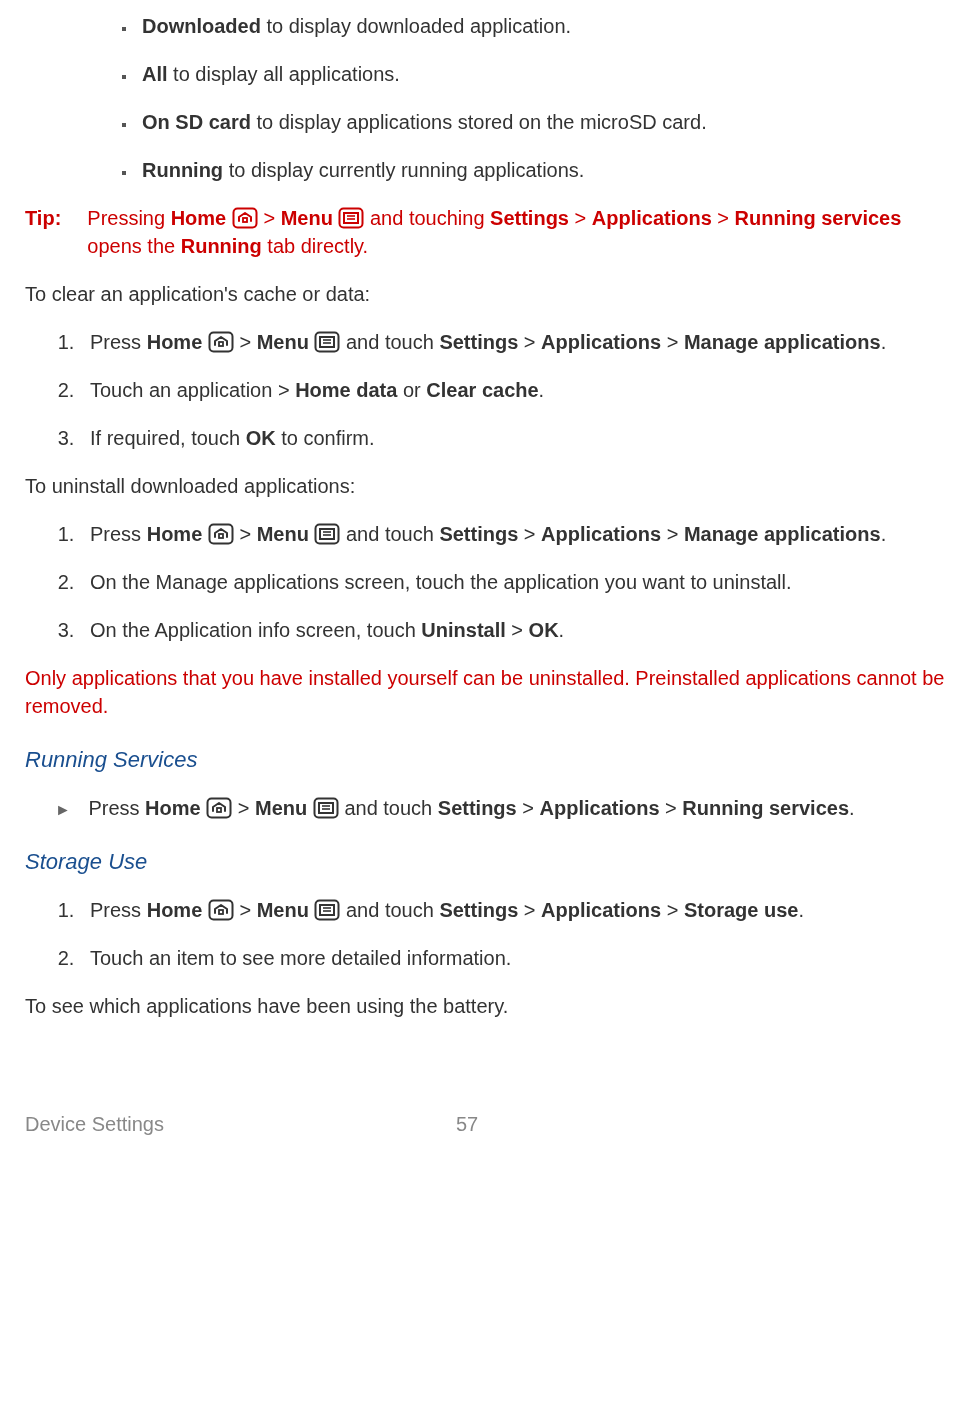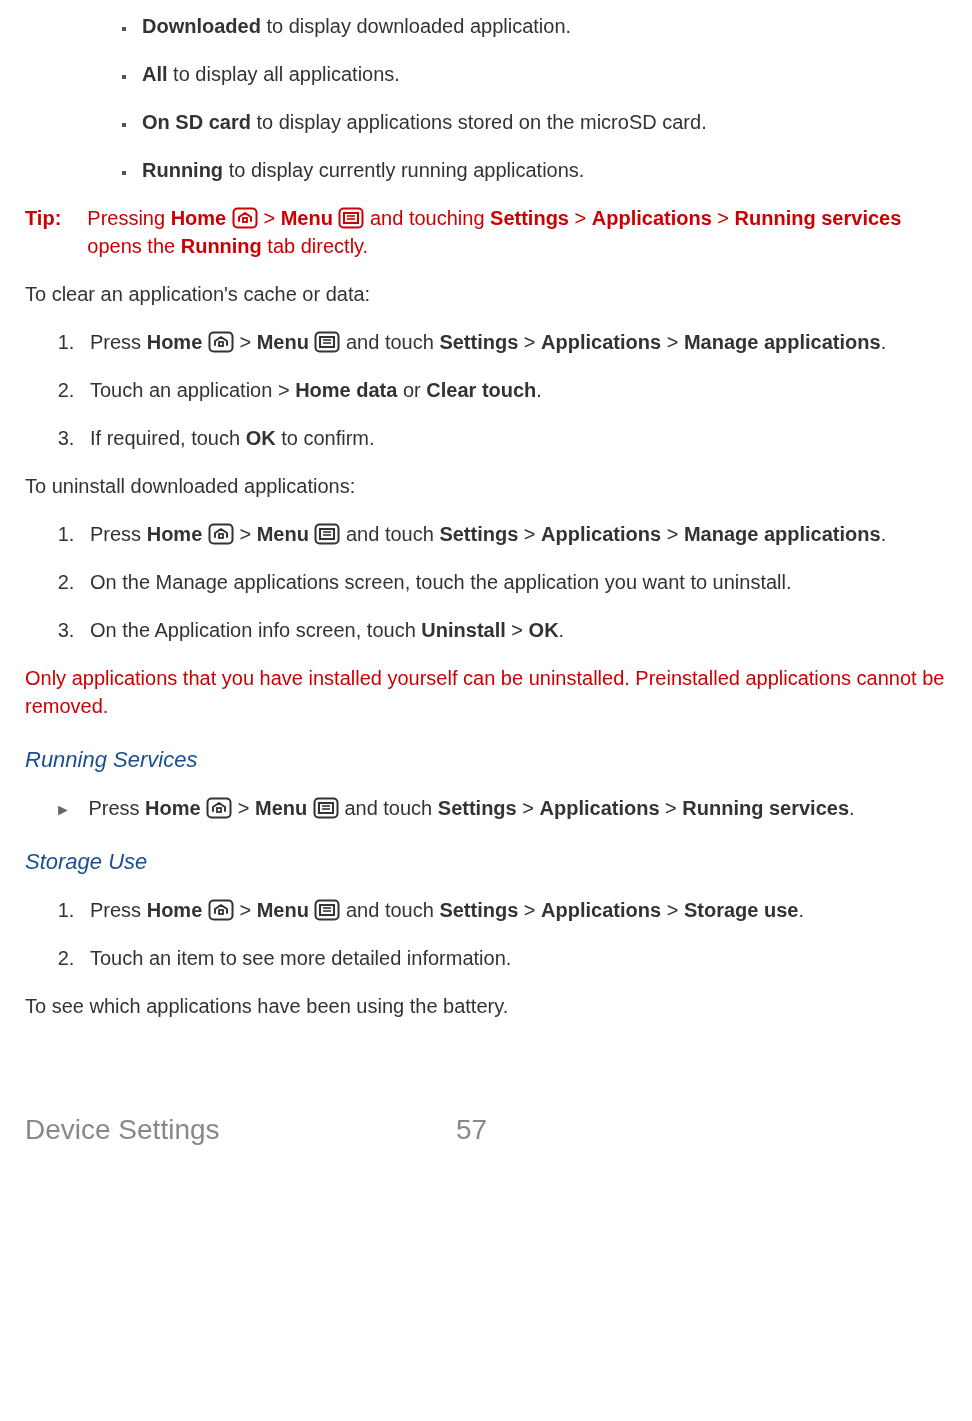--- a/index.html
+++ b/index.html
@@ -23,21 +23,21 @@
   .tip-label { font-weight: bold; flex: 0 0 auto; }
   .tip-body { flex: 1 1 auto; }
   .imp-row { display: flex; gap: 28px; margin: 20px 0 20px 0; color: #cc0000; }
   .imp-label { font-weight: bold; flex: 0 0 auto; }
   .imp-body { flex: 1 1 auto; }
   .subheading { color: #1a4f8f; font-style: italic; font-size: 22px; margin: 25px 0 18px 0; }
   .arrow-list { list-style: none; padding-left: 30px; margin: 0 0 20px 0; }
   .arrow-list li::before { content: "►"; color: #666; font-size: 16px; margin-right: 12px; }
   .arrow-list li { margin-bottom: 20px; }
   svg.icon { vertical-align: -4px; display: inline-block; }
-  .footer { display: flex; color: #888888; margin-top: 90px; font-size: 28px; }
+  .footer { display: flex; color: #888888; margin-top: 90px; font-size: 20px; }
   .footer-left { flex: 1; }
   .footer-page { width: 60px; text-align: left; }
 </style>
 </head>
 <body>
 
 <svg width="0" height="0" style="position:absolute">
   <defs>
     <g id="home-icon-g">
       <rect x="1.5" y="1.5" width="23" height="19" rx="4" ry="4" fill="none" stroke="#333" stroke-width="2"></rect>
@@ -95,21 +95,21 @@
       <svg class="icon" width="26" height="22">
           <use href="#home-icon-g"></use>
         </svg>
       <span> &gt; </span><b>Menu</b>
       <svg class="icon" width="26" height="22">
           <use href="#menu-icon-g"></use>
         </svg>
       <span> and touch </span><b>Settings</b><span> &gt; </span><b>Applications</b><span> &gt; </span><b>Manage applications</b><span>.</span>
     </li>
     <li>
-      <span>Touch an application &gt; </span><b>Home data</b><span> or </span><b>Clear touch</b><span>.</span>
+      <span>Touch an application &gt; </span><b>Home data</b><span> or </span><b>Clear cache</b><span>.</span>
     </li>
     <li>
       <span>If required, touch </span><b>OK</b><span> to confirm.</span>
     </li>
   </ol>
 
   <p class="body">To uninstall downloaded applications:</p>
   <ol class="numbered-list">
     <li>
       <span>Press </span><b>Home</b>

